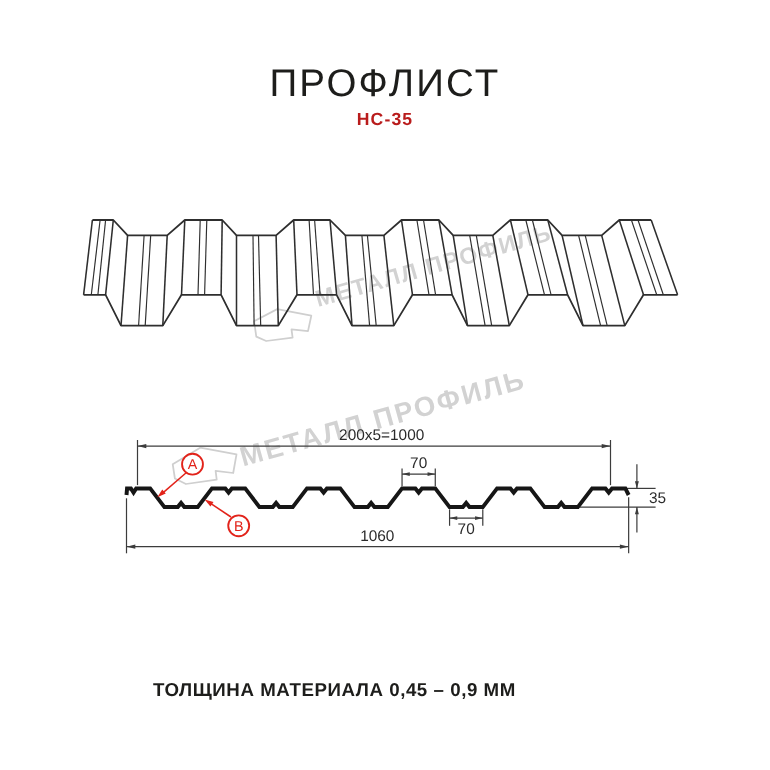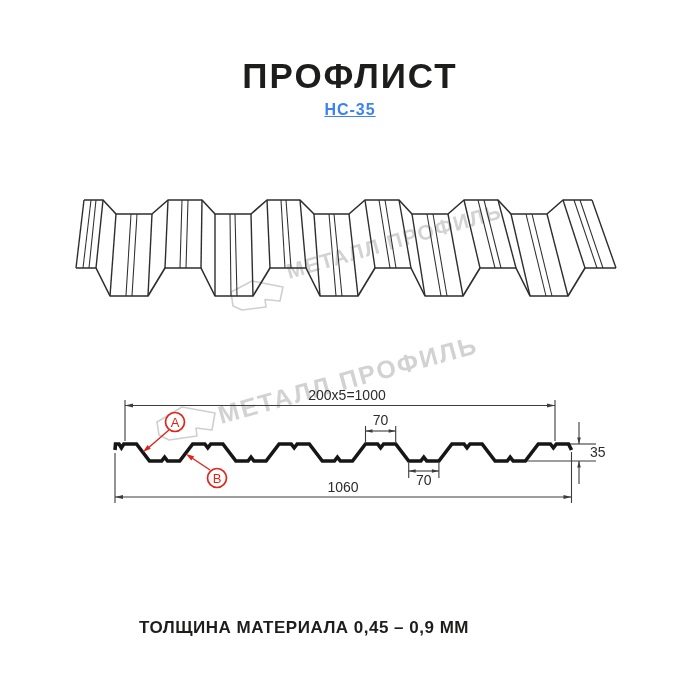--- a/index.html
+++ b/index.html
@@ -2,25 +2,25 @@
 <html><head>
 <meta charset="utf-8">
 <style>
   html,body{margin:0;padding:0;background:#ffffff;}
   .page{
     position:relative;width:700px;height:700px;background:#ffffff;overflow:hidden;
     font-family:"Liberation Sans",sans-serif;color:#1d1d1b;
   }
   .title{
     position:absolute;top:56px;left:0;width:700px;text-align:center;
-    font-size:35px;font-weight:bold;letter-spacing:2px;color:#1d1d1b;
+    font-size:35px;font-weight:normal;letter-spacing:2px;color:#1d1d1b;
   }
   .subtitle{
     position:absolute;top:101px;left:0;width:700px;text-align:center;
-    font-size:16px;font-weight:bold;letter-spacing:1px;color:#3b82f6;text-decoration:underline;
+    font-size:16px;font-weight:bold;letter-spacing:1px;color:#b91c1c;
   }
   .footer{
     position:absolute;top:618px;left:0;width:608px;text-align:center;
     font-size:17px;font-weight:bold;letter-spacing:0.5px;color:#1d1d1b;
   }
   svg.scene{position:absolute;left:0;top:0;}
   .wm-text{fill:#d2d2d2;font-weight:bold;font-family:"Liberation Sans",sans-serif;}
   .wm-logo{fill:none;stroke:#cfcfcf;stroke-width:1.6;stroke-linejoin:round;}
   .sheet-edge{fill:none;stroke:#2e2e2e;stroke-width:1.6;stroke-linejoin:round;}
   .sheet-line{stroke:#2e2e2e;stroke-width:1.4;}

